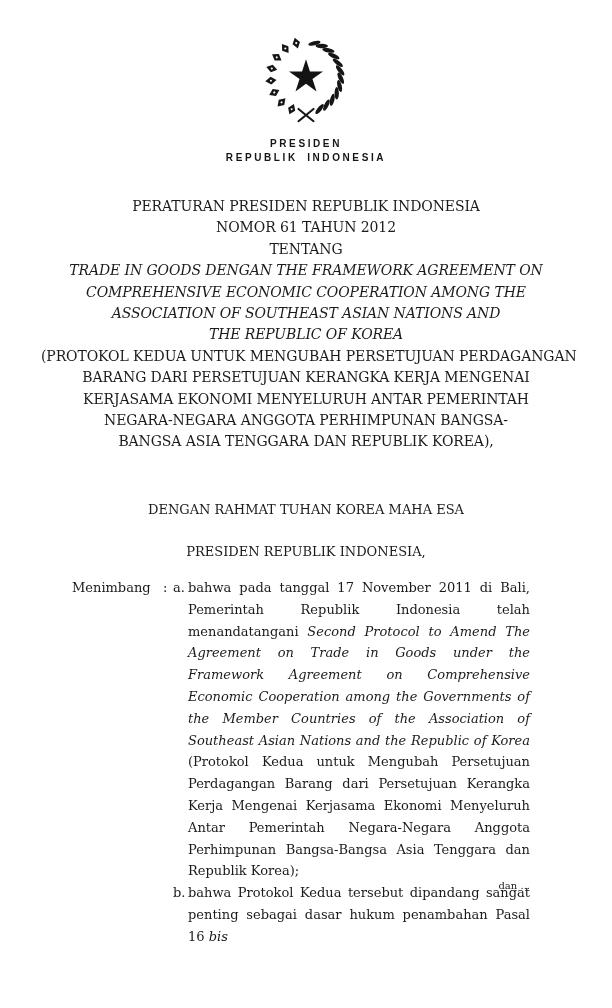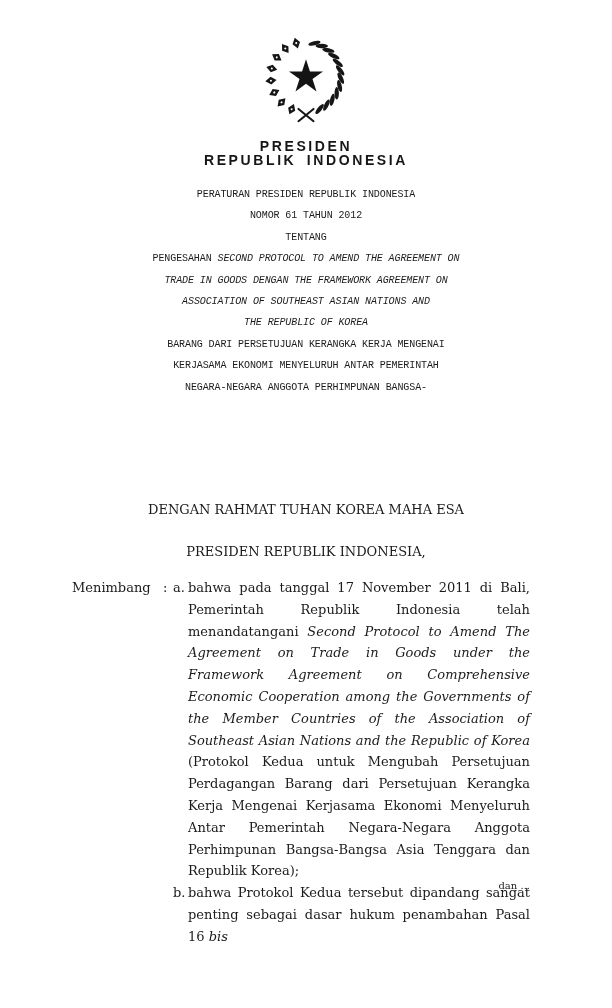--- a/index.html
+++ b/index.html
@@ -15,27 +15,27 @@
   }
   .it { font-style:italic; }
   .centered-band { position:absolute; left:41px; width:530px; text-align:center; }
 
   
   .emblem-wrap { position:absolute; top:30px; left:0; width:612px; text-align:center; }
   .emblem { display:inline-block; }
   .lh-line {
     position:absolute; left:0; width:612px; text-align:center;
     font-family:"Liberation Sans", sans-serif;
-    font-weight:bold; font-size:14px; letter-spacing:2.6px; color:#161616;
+    font-weight:bold; font-size:10px; letter-spacing:2.6px; color:#161616;
   }
   .lh-line1 { top:138px; }
   .lh-line2 { top:152px; word-spacing:4px; }
 
   
-  .title-block { top:184px; font-size:10px; line-height:21.4px; letter-spacing:-0.1px;font-family:Liberation Mono, monospace; }
+  .title-block { top:196px; font-size:14px; line-height:21.4px; letter-spacing:-0.1px; }
   .title-line { white-space:nowrap; }
 
   
   .invocation { top:502px; font-size:13px; }
   .authority  { top:544px; font-size:13px; }
 
   
   .considerations {
     position:absolute; top:577px; left:72px; width:458px;
     font-size:13px; line-height:21.8px;
@@ -98,27 +98,29 @@
       <path d="M-8,47 L8,34 M8,47 L-8,34" stroke="#161616" stroke-width="2.2" fill="none" stroke-linecap="round"></path>
     </svg>
   </div>
   <div class="lh-line lh-line1">PRESIDEN</div>
   <div class="lh-line lh-line2">REPUBLIK INDONESIA</div>
 
   <div class="centered-band title-block">
     <div class="title-line">PERATURAN PRESIDEN REPUBLIK INDONESIA</div>
     <div class="title-line">NOMOR 61 TAHUN 2012</div>
     <div class="title-line">TENTANG</div>
-    <div class="title-line"><span>PENGESAHAN </span><span class="it">SECOND PROTOCOL TO AMEND THE AGREEMENT ON</span></div>
     <div class="title-line it">TRADE IN GOODS DENGAN THE FRAMEWORK AGREEMENT ON</div>
+    <div class="title-line it">COMPREHENSIVE ECONOMIC COOPERATION AMONG THE</div>
     <div class="title-line it">ASSOCIATION OF SOUTHEAST ASIAN NATIONS AND</div>
     <div class="title-line it">THE REPUBLIC OF KOREA</div>
+    <div class="title-line">(PROTOKOL KEDUA UNTUK MENGUBAH PERSETUJUAN PERDAGANGAN</div>
     <div class="title-line">BARANG DARI PERSETUJUAN KERANGKA KERJA MENGENAI</div>
     <div class="title-line">KERJASAMA EKONOMI MENYELURUH ANTAR PEMERINTAH</div>
     <div class="title-line">NEGARA-NEGARA ANGGOTA PERHIMPUNAN BANGSA-</div>
+    <div class="title-line">BANGSA ASIA TENGGARA DAN REPUBLIK KOREA),</div>
   </div>
 
   <div class="centered-band invocation">DENGAN RAHMAT TUHAN KOREA MAHA ESA</div>
   <div class="centered-band authority">PRESIDEN REPUBLIK INDONESIA,</div>
 
   <div class="considerations">
     <div class="c-label">Menimbang</div>
     <div class="c-colon">:</div>
     <div class="c-marker">a.</div>
     <div class="c-text"><span>bahwa pada tanggal 17 November 2011 di Bali, Pemerintah Republik Indonesia telah menandatangani </span><span class="it">Second Protocol to Amend The Agreement on Trade in Goods under the Framework Agreement on Comprehensive Economic Cooperation among the Governments of the Member Countries of the Association of Southeast Asian Nations and the Republic of Korea</span><span> (Protokol Kedua untuk Mengubah Persetujuan Perdagangan Barang dari Persetujuan Kerangka Kerja Mengenai Kerjasama Ekonomi Menyeluruh Antar Pemerintah Negara-Negara Anggota Perhimpunan Bangsa-Bangsa Asia Tenggara dan Republik Korea);</span></div>

